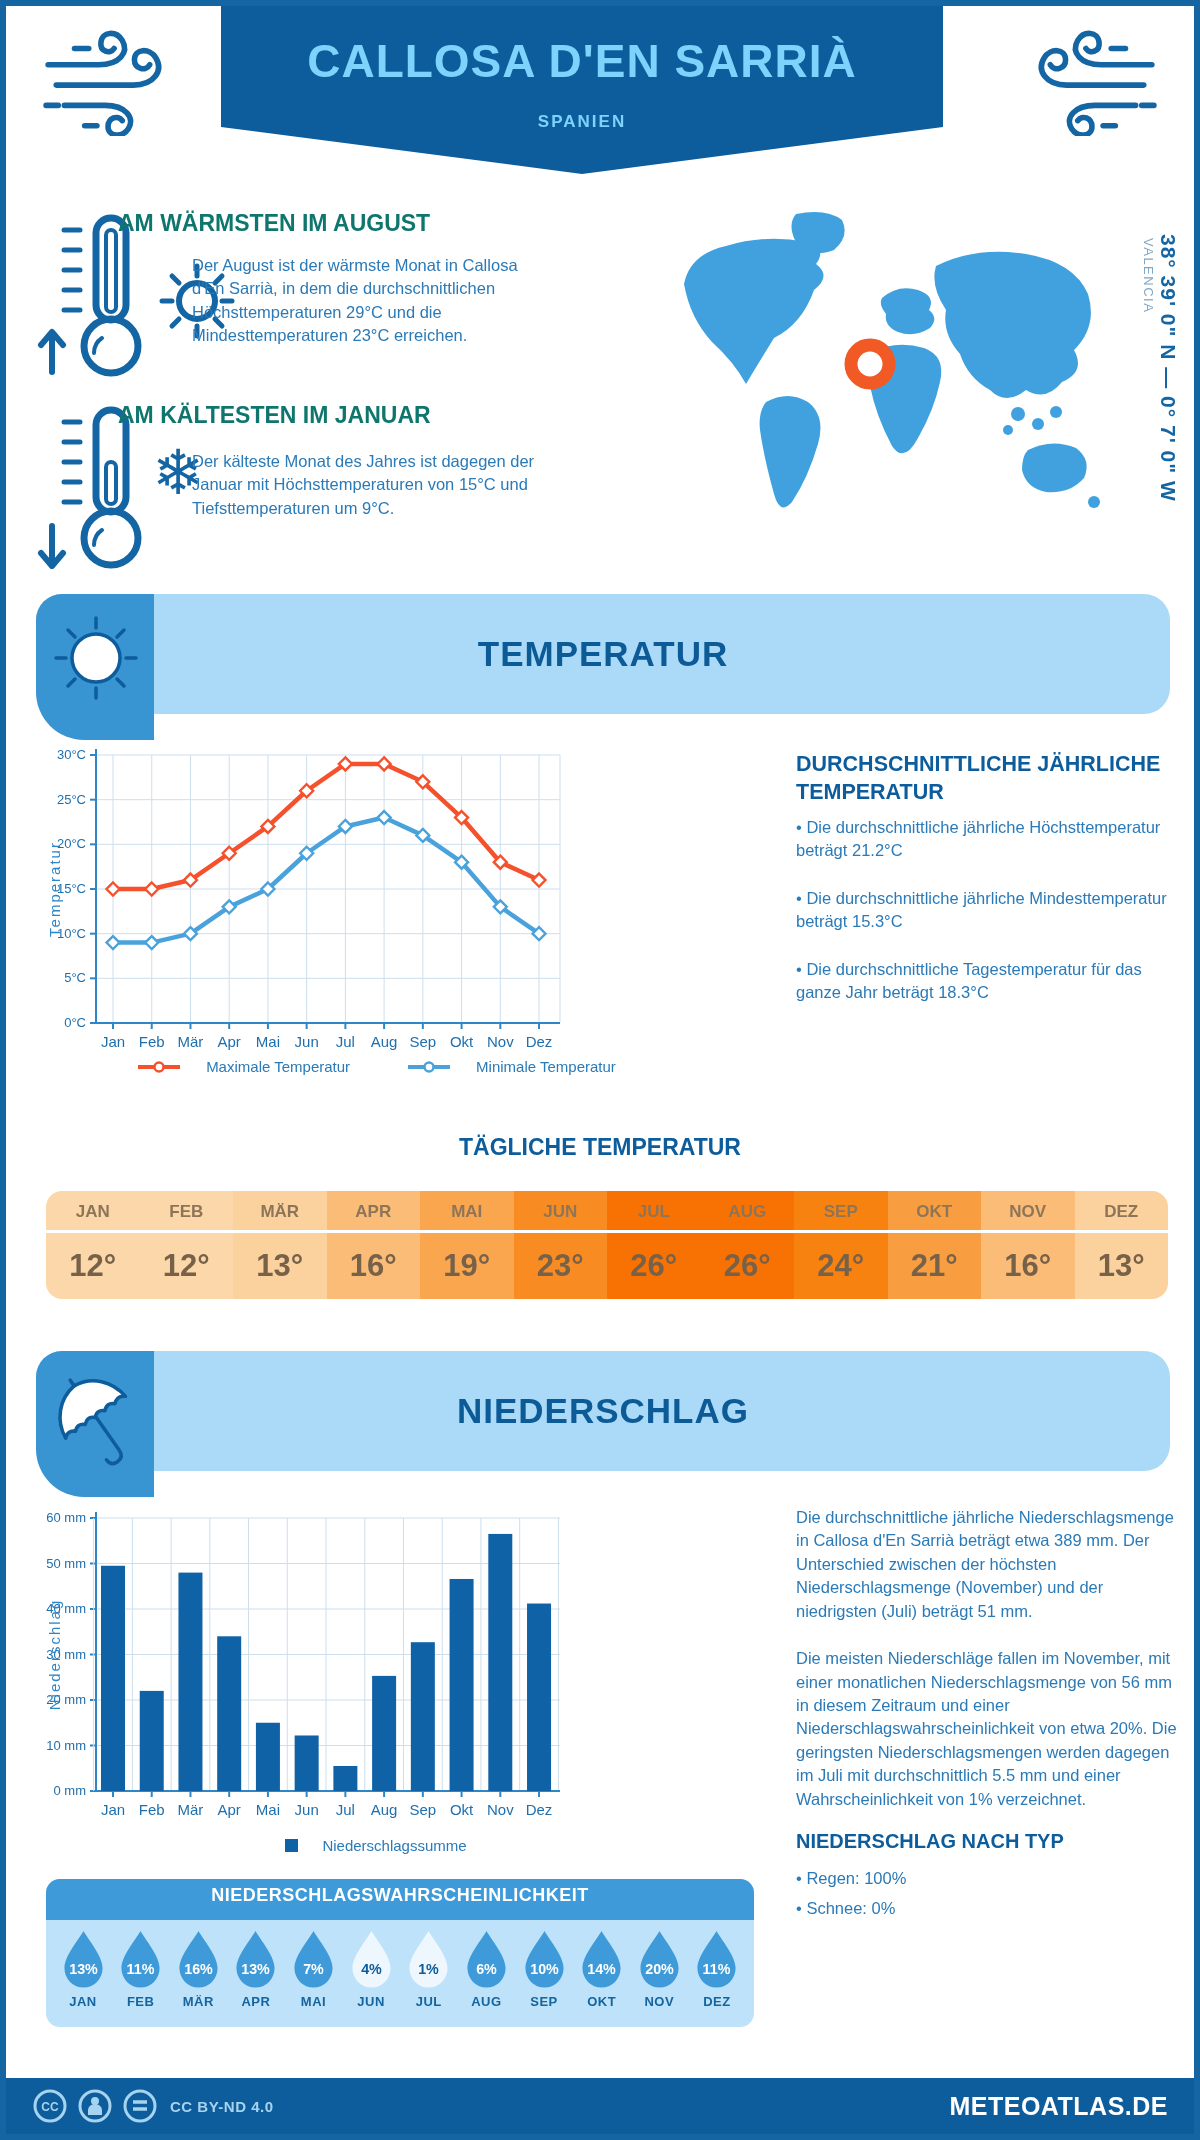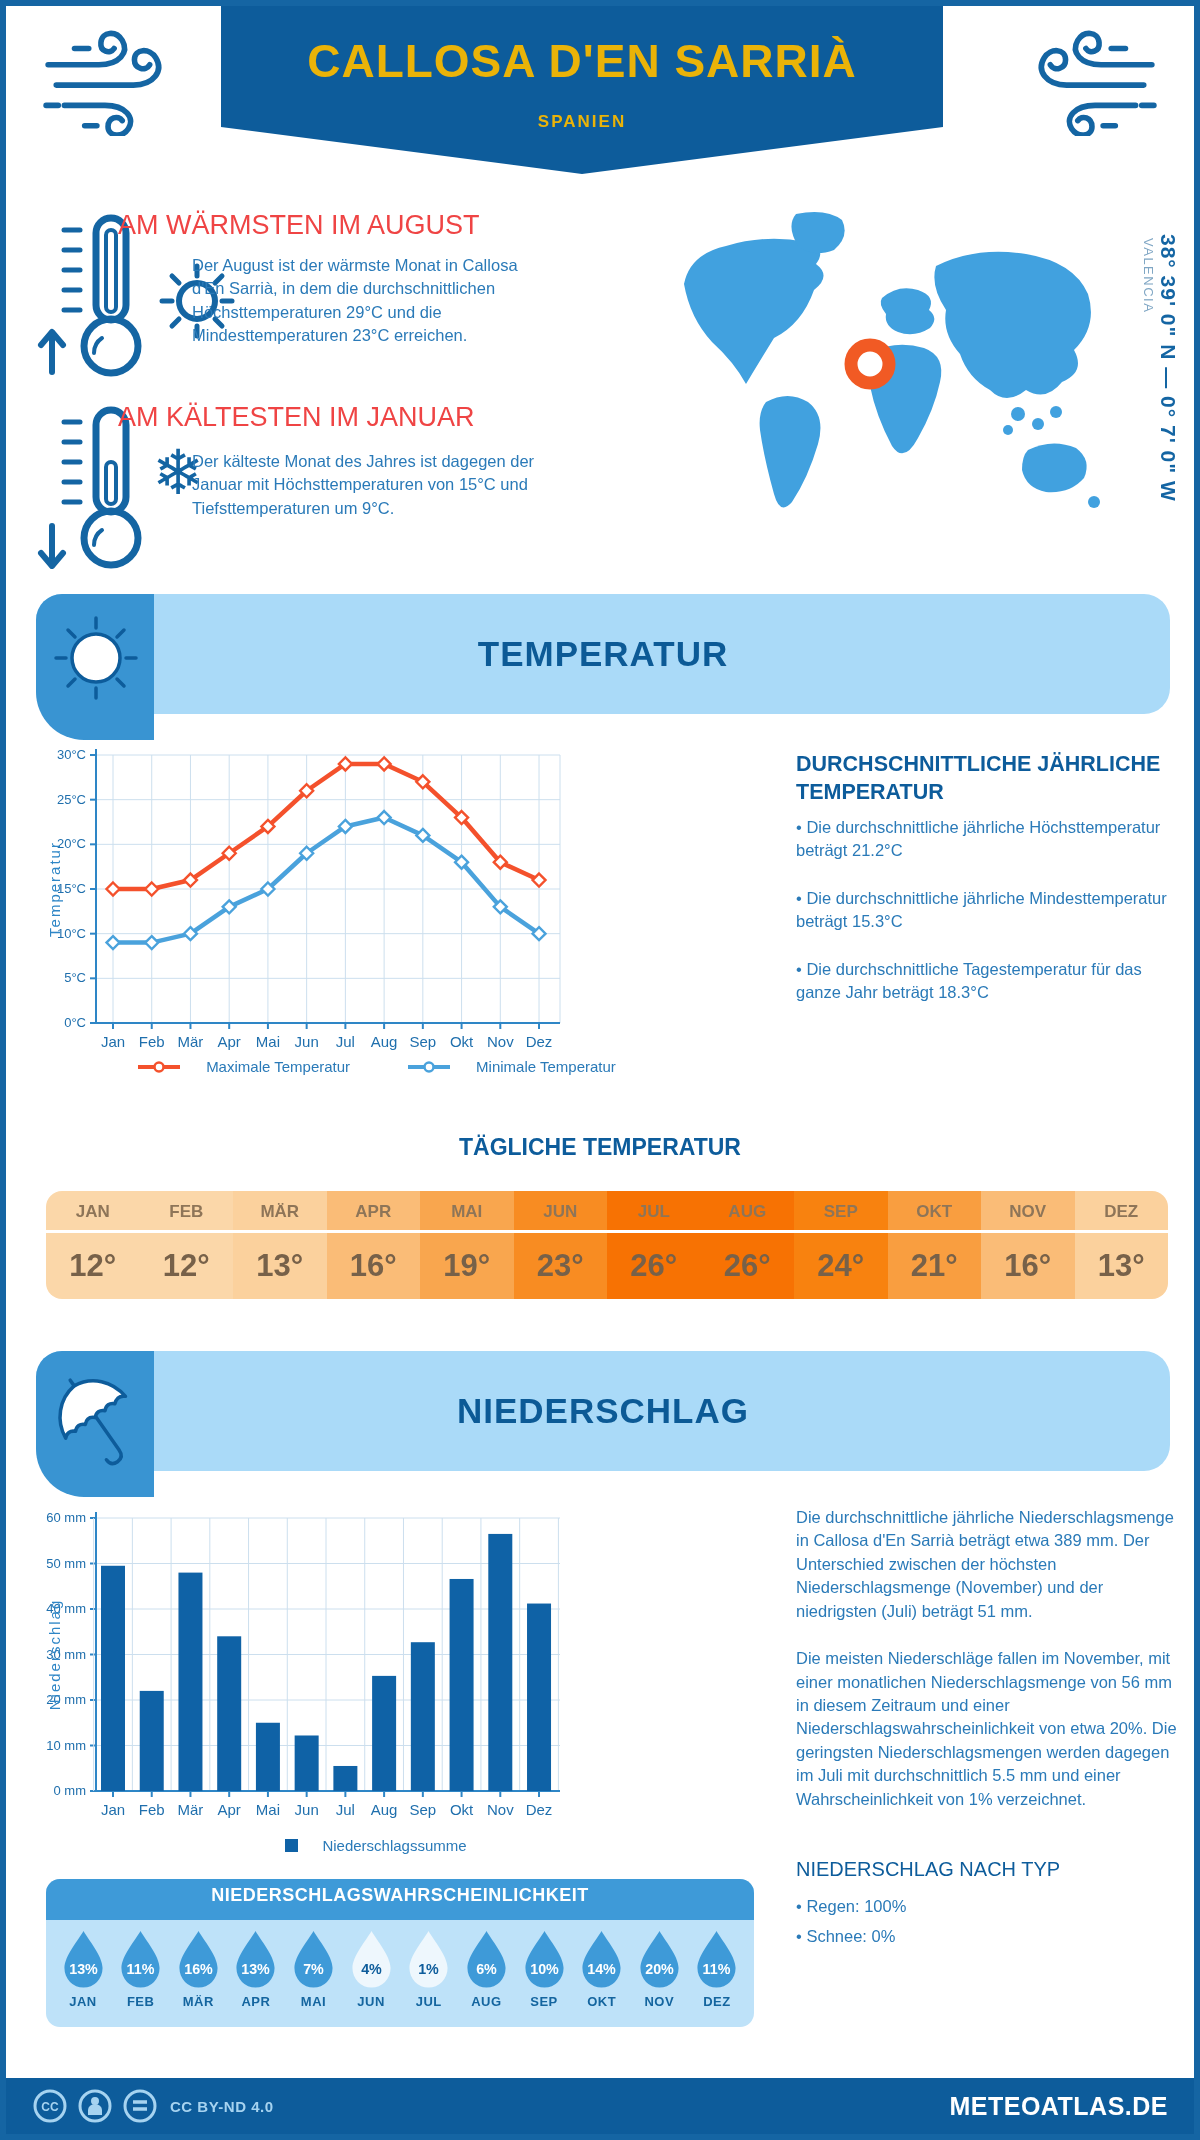--- a/index.html
+++ b/index.html
@@ -2,28 +2,28 @@
 <html><head>
 <meta charset="utf-8">
 <style>
   html,body{margin:0;padding:0;background:#fff;}
   .page{position:relative;width:1200px;height:2140px;box-sizing:border-box;border:6px solid #1565a3;background:#fff;
         font-family:"Liberation Sans",sans-serif;overflow:hidden;}
   .abs{position:absolute;}
 
   
   .title-banner{position:absolute;left:215px;top:0;width:722px;height:168px;background:#0d5c9b;
-    clip-path:polygon(0 0,100% 0,100% 72%,50% 100%,0 72%);text-align:center;color:#eab308;}
+    clip-path:polygon(0 0,100% 0,100% 72%,50% 100%,0 72%);text-align:center;color:#7dd3fc;}
   .title-banner h1{margin:0;padding-top:28px;font-size:46px;letter-spacing:1px;}
   .title-banner .sub{margin-top:24px;font-size:17px;letter-spacing:2px;font-weight:bold;}
 
   .icon-stroke{stroke:#1465a3;fill:none;stroke-linecap:round;stroke-linejoin:round;}
 
   
-  .blk-head{position:absolute;font-size:27px;font-weight:normal;color:#ef4444;}
+  .blk-head{position:absolute;font-size:23px;font-weight:bold;color:#0f766e;}
   .blk-text{position:absolute;font-size:16.5px;line-height:1.42;color:#2a7ab8;}
   .snowflake{position:absolute;font-family:"DejaVu Sans",sans-serif;font-size:62px;color:#1465a3;}
 
   
   .coords{position:absolute;writing-mode:vertical-rl;text-align:left;}
   .coords .big{font-size:21px;font-weight:bold;color:#1465a3;letter-spacing:1px;}
   .coords .small{font-size:13px;color:#7fa6c4;letter-spacing:1.5px;margin-top:4px;}
 
   
   .banner{position:absolute;left:30px;width:1134px;height:120px;background:#aadaf8;border-radius:26px;}
@@ -457,21 +457,21 @@
   <div class="legend" style="left:40px;top:1831px;width:660px;">
       <div class="lg-item">
         <span class="lg-sq" style="background: rgb(15, 98, 166);"></span>
         <span>Niederschlagssumme</span>
       </div>
     </div>
 
   <div class="abs blk-text" style="left:790px;top:1500px;width:382px;">
     <p style="margin:0 0 24px 0;">Die durchschnittliche jährliche Niederschlagsmenge in Callosa d'En Sarrià beträgt etwa 389 mm. Der Unterschied zwischen der höchsten Niederschlagsmenge (November) und der niedrigsten (Juli) beträgt 51 mm.</p>
     <p style="margin:0;">Die meisten Niederschläge fallen im November, mit einer monatlichen Niederschlagsmenge von 56 mm in diesem Zeitraum und einer Niederschlagswahrscheinlichkeit von etwa 20%. Die geringsten Niederschlagsmengen werden dagegen im Juli mit durchschnittlich 5.5 mm und einer Wahrscheinlichkeit von 1% verzeichnet.</p>
-    <div style="margin-top:44px;font-size:20px;font-weight:normal;color:#0d5c9b;">NIEDERSCHLAG NACH TYP</div>
+    <div style="margin-top:16px;font-size:20px;font-weight:bold;color:#0d5c9b;">NIEDERSCHLAG NACH TYP</div>
     <div class="bullets" style="margin-top:12px;">
       <p style="margin:0 0 6px 0;">Regen: 100%</p>
       <p style="margin:0;">Schnee: 0%</p>
     </div>
   </div>
 
   <div class="prob">
     <div class="prob-head">NIEDERSCHLAGSWAHRSCHEINLICHKEIT</div>
     <div class="drop-row">
         <div class="drop-item">

